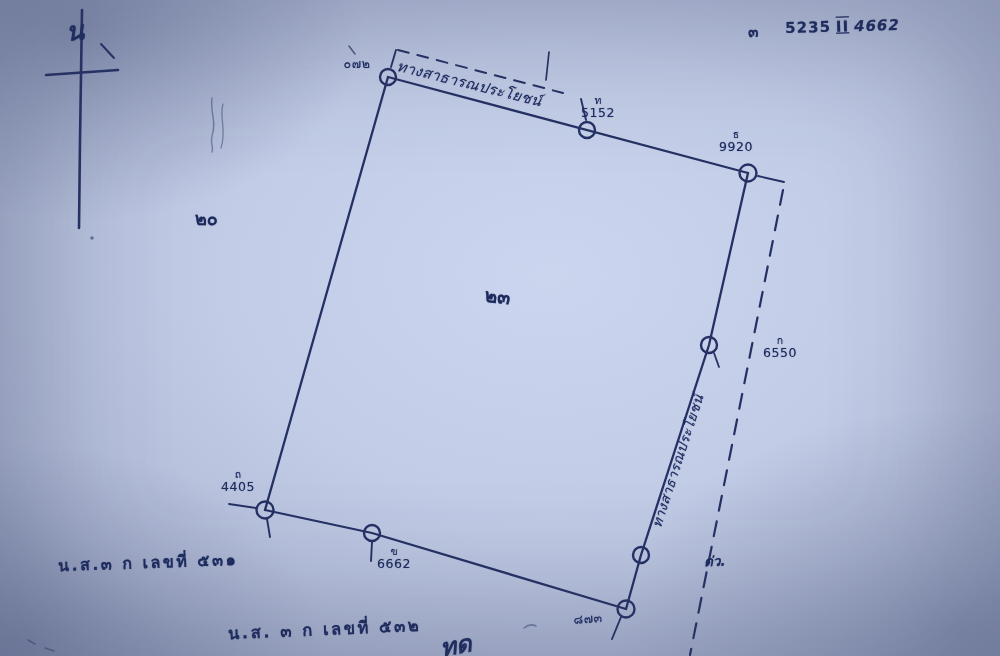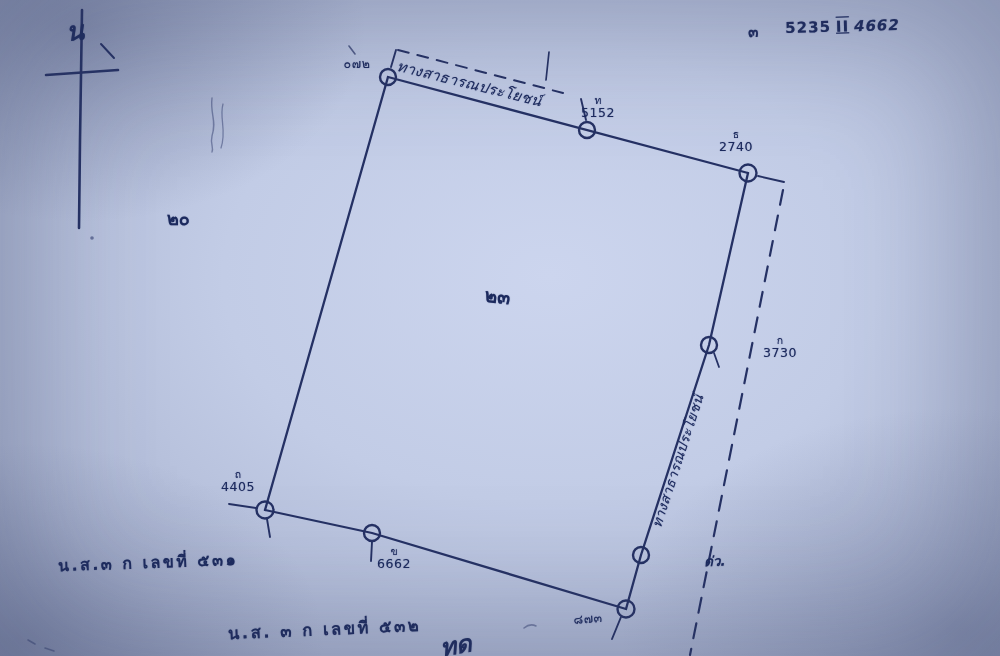--- a/index.html
+++ b/index.html
@@ -99,40 +99,40 @@
 
   <div class="lbl pt-label" style="left:334px;top:57px;width:46px;">
     <span class="num">๐๗๒</span>
   </div>
   <div class="lbl pt-label" style="left:572px;top:95px;width:52px;">
     <span class="letter">ท</span>
     <span class="num">5152</span>
   </div>
   <div class="lbl pt-label" style="left:710px;top:129px;width:52px;">
     <span class="letter">ธ</span>
-    <span class="num">2740</span>
+    <span class="num">9920</span>
   </div>
   <div class="lbl pt-label" style="left:752px;top:335px;width:56px;">
     <span class="letter">ก</span>
-    <span class="num">3730</span>
+    <span class="num">6550</span>
   </div>
   <div class="lbl pt-label" style="left:564px;top:612px;width:48px;transform:rotate(-4deg);">
     <span class="num">๘๗๓</span>
   </div>
   <div class="lbl pt-label" style="left:368px;top:546px;width:52px;">
     <span class="letter">ข</span>
     <span class="num">6662</span>
   </div>
   <div class="lbl pt-label" style="left:210px;top:469px;width:56px;">
     <span class="letter">ถ</span>
     <span class="num">4405</span>
   </div>
 
   <div class="lbl big-num" style="left:485px;top:281px;transform:rotate(6deg);">๒๓</div>
-  <div class="lbl big-num" style="left:167px;top:204px;font-size:18px;font-family:Liberation Serif, serif;">๒๐</div>
+  <div class="lbl big-num" style="left:195px;top:204px;font-size:18px;font-family:Liberation Serif, serif;">๒๐</div>
 
   <div class="lbl hand" style="left:704px;top:550px;font-size:13.5px;transform:rotate(-2deg);font-weight:bold;">ด่ว.</div>
   <div class="lbl hand partial" style="left:440px;top:626px;">ทด</div>
 
   <div class="lbl note" style="left:58px;top:550px;transform:rotate(-2deg);">น.ส.๓ ก เลขที่ ๕๓๑</div>
   <div class="lbl note" style="left:228px;top:616px;transform:rotate(-2.5deg);font-size:16.5px;">น.ส. ๓ ก เลขที่ ๕๓๒</div>
 
   <div class="vignette"></div>
 </div>
 

